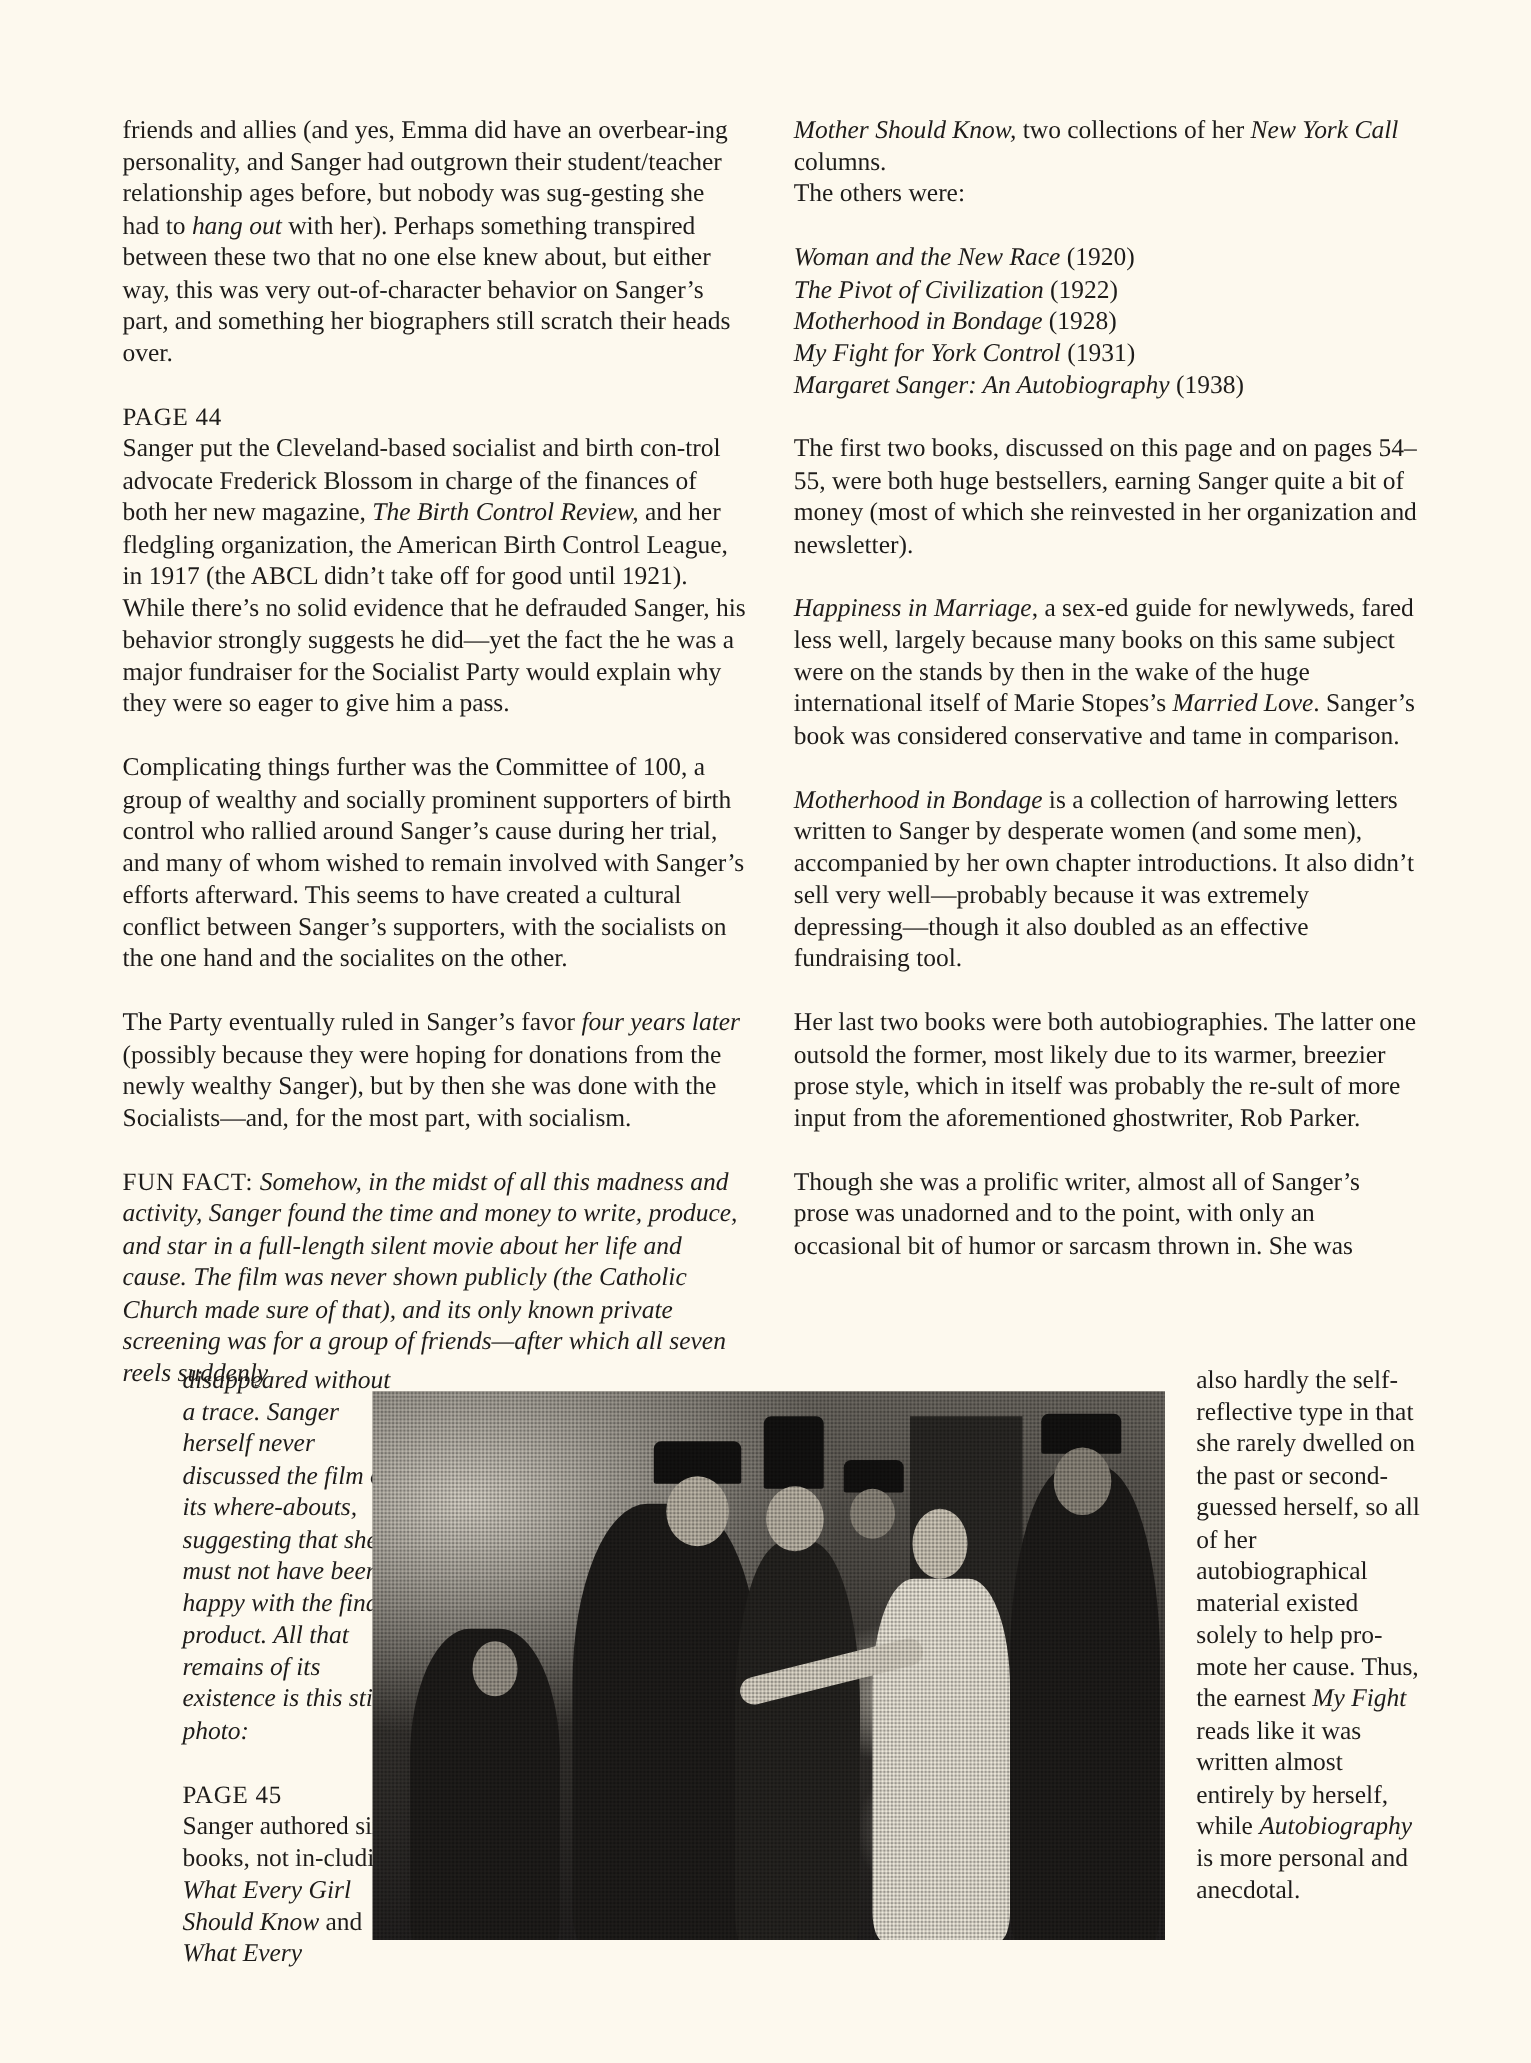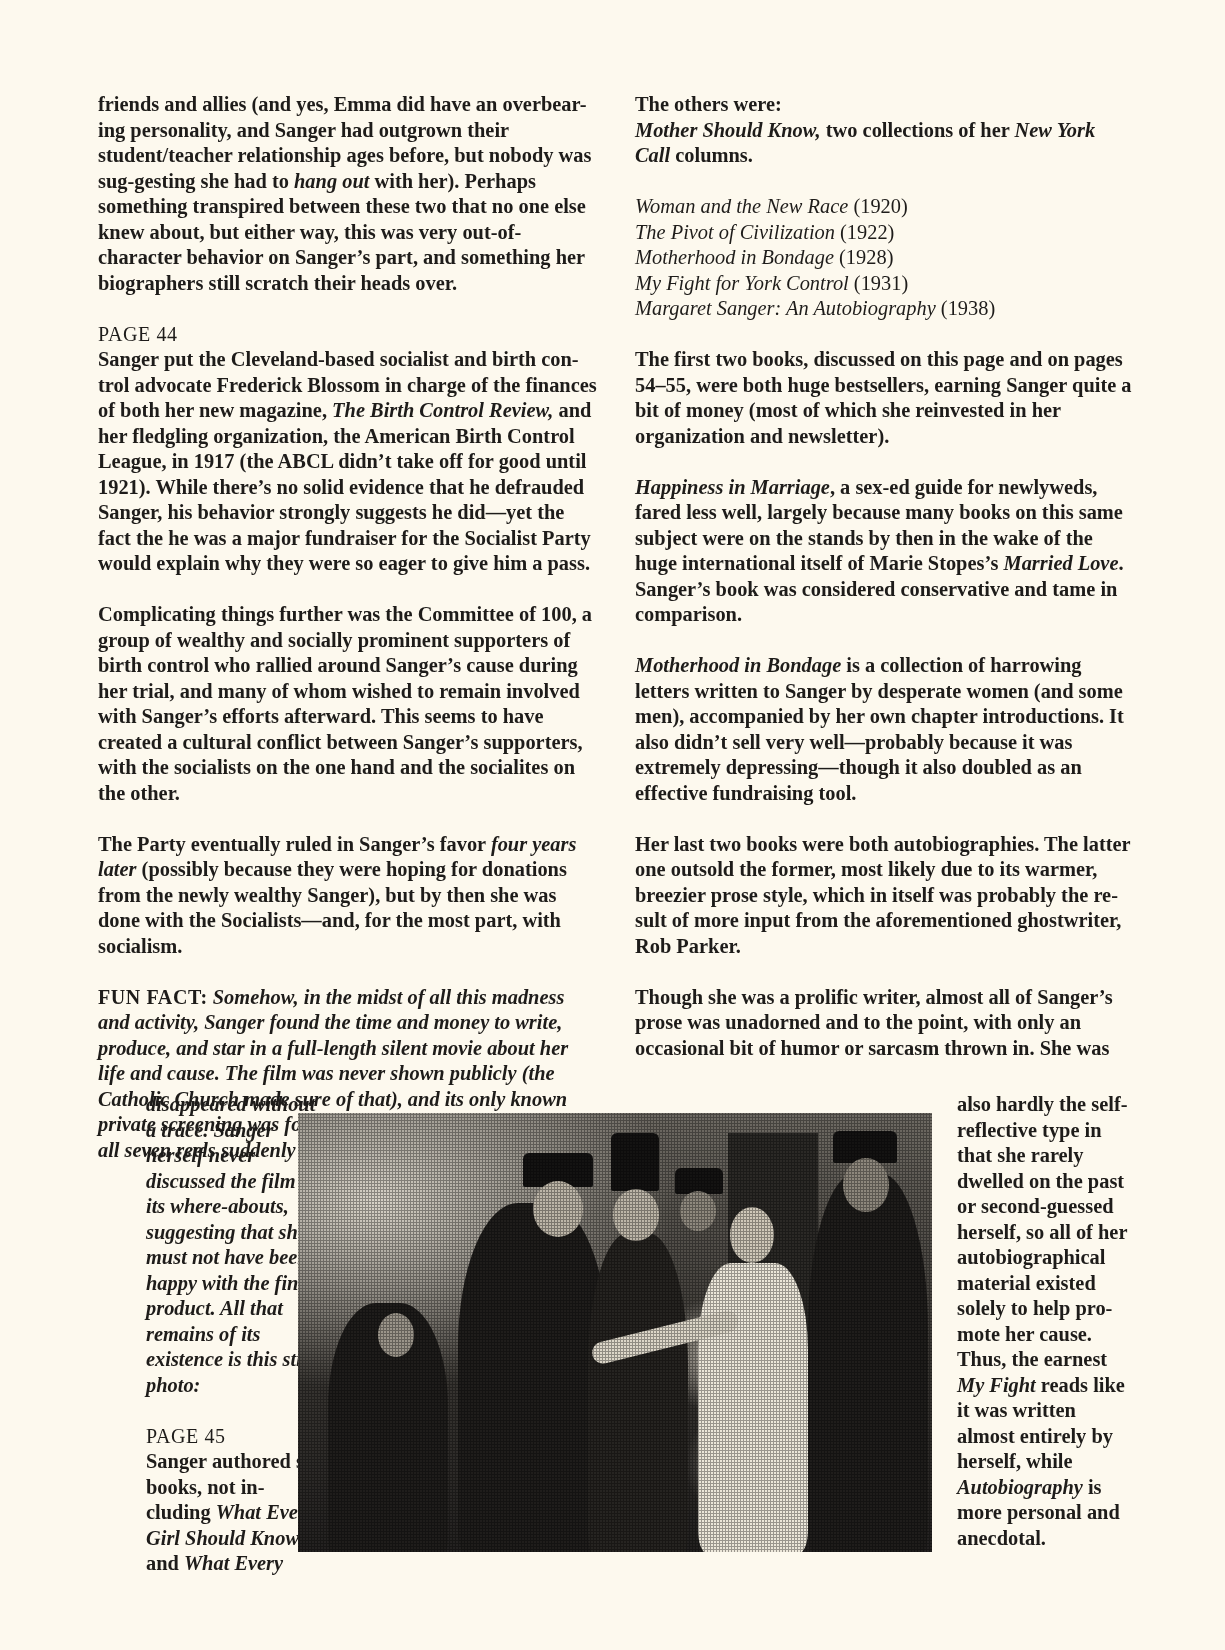--- a/index.html
+++ b/index.html
@@ -5,21 +5,21 @@
   html, body { margin:0; padding:0; }
   body {
     width:1225px; height:1650px; position:relative; overflow:hidden;
     background:#fdf9ee;
     font-family:"Liberation Serif", "DejaVu Serif", serif;
     color:#1e1c1a;
   }
   .col {
     position:absolute; font-size:20.4px; line-height:25.5px;
   }
-  .col p { margin:0;font-weight:bold; }
+  .col p { margin:0; }
   .gap { height:25.5px; }
   .sc-label { font-variant:small-caps; font-size:20px; letter-spacing:0.6px; }
   i, em { font-style:italic; }
   #left-col { left:98px; top:92px; width:500px; }
   #right-col { left:635px; top:92px; width:500px; }
   #left-narrow { left:98px; top:1092px; width:180px;margin-left:48px; }
   #right-narrow { left:957px; top:1092px; width:180px; }
   #photo {
     position:absolute; left:298px; top:1113px; width:634px; height:439px;
     background:
@@ -58,22 +58,22 @@
 </div>
 
 <div id="left-narrow" class="col">
   <p><i>disappeared without a trace. Sanger herself never discussed the film or its where-abouts, suggesting that she must not have been happy with the final product. All that remains of its existence is this still photo:</i></p>
   <div class="gap"></div>
   <div class="sc-label">PAGE 45</div>
   <p><span>Sanger authored six books, not in-cluding </span><i>What Every Girl Should Know</i><span> and </span><i>What Every</i></p>
 </div>
 
 <div id="right-col" class="col">
+  <p><i>Mother Should Know,</i><span> two collections of her </span><i>New York Call</i><span> columns.</span></p>
   <p>The others were:</p>
-  <p><i>Mother Should Know,</i><span> two collections of her </span><i>New York Call</i><span> columns.</span></p>
   <div class="gap"></div>
   <div id="book-list">
       <div><i>Woman and the New Race</i><span> (1920)</span></div>
       <div><i>The Pivot of Civilization</i><span> (1922)</span></div>
       <div><i>Motherhood in Bondage</i><span> (1928)</span></div>
       <div><i>My Fight for York Control</i><span> (1931)</span></div>
       <div><i>Margaret Sanger: An Autobiography</i><span> (1938)</span></div>
     </div>
   <div class="gap"></div>
   <p><span>The first two books, discussed on this page and on pages 54–55, were both huge bestsellers, earning Sanger quite a bit of money (most of which she reinvested in her organization and newsletter).</span></p>

